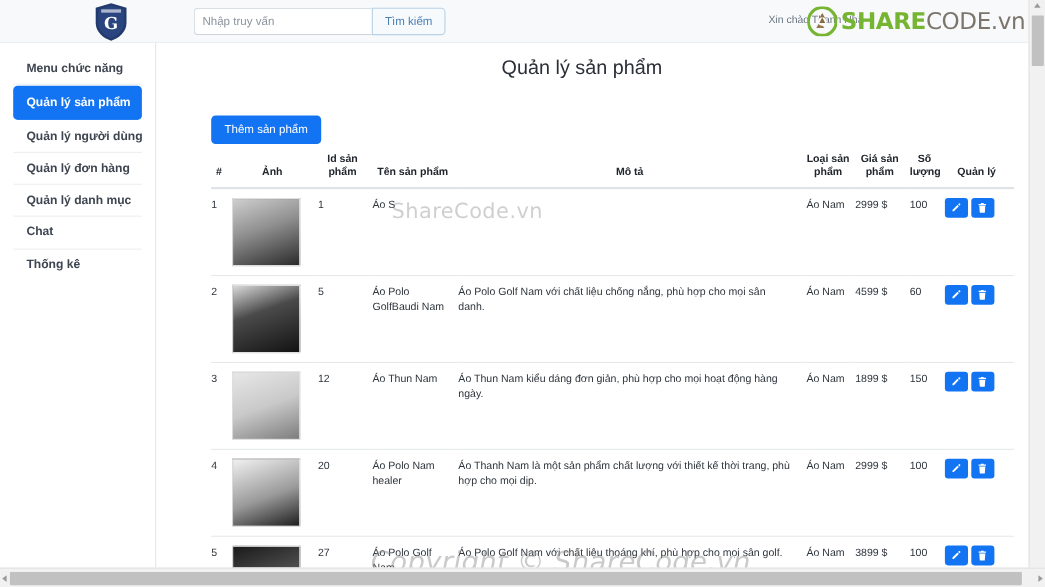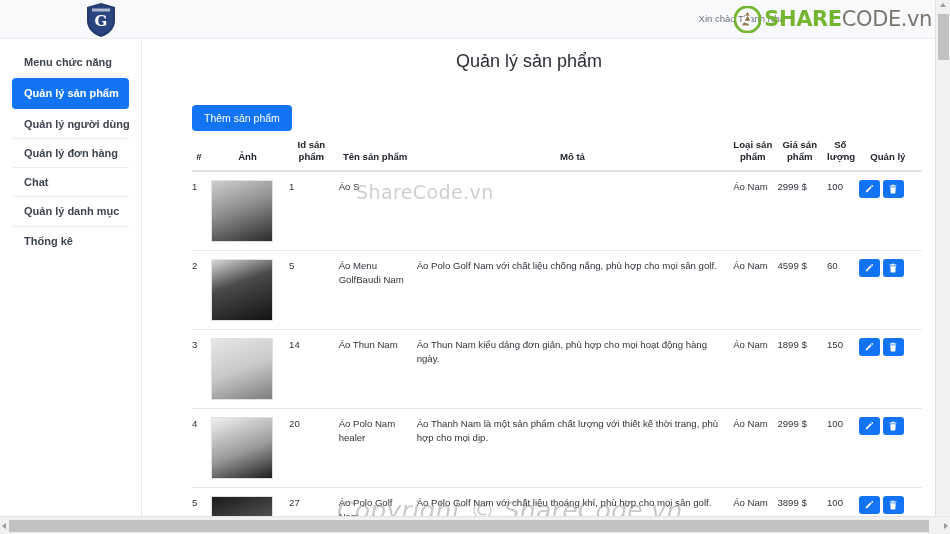--- a/index.html
+++ b/index.html
@@ -308,20 +308,24 @@
 
     <div class="logo-shield">
       <svg viewBox="0 0 34 36" width="34" height="36" aria-hidden="true">
         <path d="M17 1 L31 5 V19 C31 27 24 33 17 35 C10 33 3 27 3 19 V5 Z" fill="#233a6c"></path>
         <path d="M17 3.2 L28.8 6.6 V19 C28.8 25.8 22.8 31 17 32.8 C11.2 31 5.2 25.8 5.2 19 V6.6 Z" fill="#2a4480"></path>
         <rect x="8" y="6.5" width="18" height="3" fill="#d8dde8" opacity="0.75"></rect>
         <text x="17" y="24" font-family="DejaVu Serif, serif" font-size="15" fill="#ffffff" text-anchor="middle" font-weight="bold">G</text>
       </svg>
     </div>
 
+    <div class="search-wrap">
+      <input class="search-input" type="text" placeholder="Nhập truy vấn" style="">
+      <button class="search-btn">Tìm kiếm</button>
+    </div>
 
     <div class="greeting">Xin chào Thanh Nhã</div>
   </div>
 
   <div class="wm-logo">
     <svg class="wm-recycle" viewBox="0 0 32 32" aria-hidden="true">
       <circle cx="16" cy="16" r="15" fill="none" stroke="#76b531" stroke-width="3.4"></circle>
       <path d="M16 7 L20.5 15 H11.5 Z" fill="#8a6b3d"></path>
       <path d="M9.5 23 L13.8 15.8 L18.2 23 Z" fill="#8a6b3d" opacity="0.9"></path>
       <circle cx="16" cy="16" r="4.6" fill="#ffffff"></circle>
@@ -330,22 +334,22 @@
     <span class="wm-text">
       <span class="g">SHARE</span><span class="d">CODE.vn</span>
     </span>
   </div>
 
   <div class="sidebar">
     <div class="side-item head">Menu chức năng</div>
     <div class="side-item active">Quản lý sản phẩm</div>
     <div class="side-item">Quản lý người dùng</div>
     <div class="side-item">Quản lý đơn hàng</div>
+    <div class="side-item">Quản lý danh mục</div>
     <div class="side-item">Chat</div>
-    <div class="side-item">Quản lý danh mục</div>
     <div class="side-item">Thống kê</div>
   </div>
 
   <div class="main">
     <h1 class="page-title">Quản lý sản phẩm</h1>
     <button class="add-btn">Thêm sản phẩm</button>
 
     <div class="table-wrap">
       <table class="ptable">
         <colgroup>
@@ -393,41 +397,41 @@
                     <path d="M6 1h4v1.2h3.4V4H2.6V2.2H6zM3.6 5h8.8l-.7 9.4a.9.9 0 0 1-.9.8H5.2a.9.9 0 0 1-.9-.8z"></path>
                   </svg>
                 </button></td>
             </tr>
             <tr>
               <td>2</td>
               <td>
                 <div class="thumb" title="product-thumbnail-black-polo" style="background: linear-gradient(160deg, rgb(217, 217, 217) 0%, rgb(74, 74, 74) 40%, rgb(19, 19, 19) 100%);"></div>
               </td>
               <td>5</td>
-              <td>Áo Menu GolfBaudi Nam</td>
-              <td class="c-desc">Áo Polo Golf Nam với chất liệu chống nắng, phù hợp cho mọi sân golf.</td>
+              <td>Áo Polo GolfBaudi Nam</td>
+              <td class="c-desc">Áo Polo Golf Nam với chất liệu chống nắng, phù hợp cho mọi sân danh.</td>
               <td>Áo Nam</td>
               <td>4599 $</td>
               <td>60</td>
               <td><button class="btn-ico">
                   <svg viewBox="0 0 16 16">
                     <path d="M12.1 1.9a1.4 1.4 0 0 1 2 2l-.9.9-2-2zM10.3 3.7l2 2L5 13H3v-2z"></path>
                   </svg>
                 </button><span class="btn-sep"></span><button class="btn-ico">
                   <svg viewBox="0 0 16 16">
                     <path d="M6 1h4v1.2h3.4V4H2.6V2.2H6zM3.6 5h8.8l-.7 9.4a.9.9 0 0 1-.9.8H5.2a.9.9 0 0 1-.9-.8z"></path>
                   </svg>
                 </button></td>
             </tr>
             <tr>
               <td>3</td>
               <td>
                 <div class="thumb" title="product-thumbnail-white-tshirts" style="background: linear-gradient(160deg, rgb(231, 231, 231) 0%, rgb(201, 201, 201) 50%, rgb(125, 125, 125) 100%);"></div>
               </td>
-              <td>14</td>
+              <td>12</td>
               <td>Áo Thun Nam</td>
               <td class="c-desc">Áo Thun Nam kiểu dáng đơn giản, phù hợp cho mọi hoạt động hàng ngày.</td>
               <td>Áo Nam</td>
               <td>1899 $</td>
               <td>150</td>
               <td><button class="btn-ico">
                   <svg viewBox="0 0 16 16">
                     <path d="M12.1 1.9a1.4 1.4 0 0 1 2 2l-.9.9-2-2zM10.3 3.7l2 2L5 13H3v-2z"></path>
                   </svg>
                 </button><span class="btn-sep"></span><button class="btn-ico">

